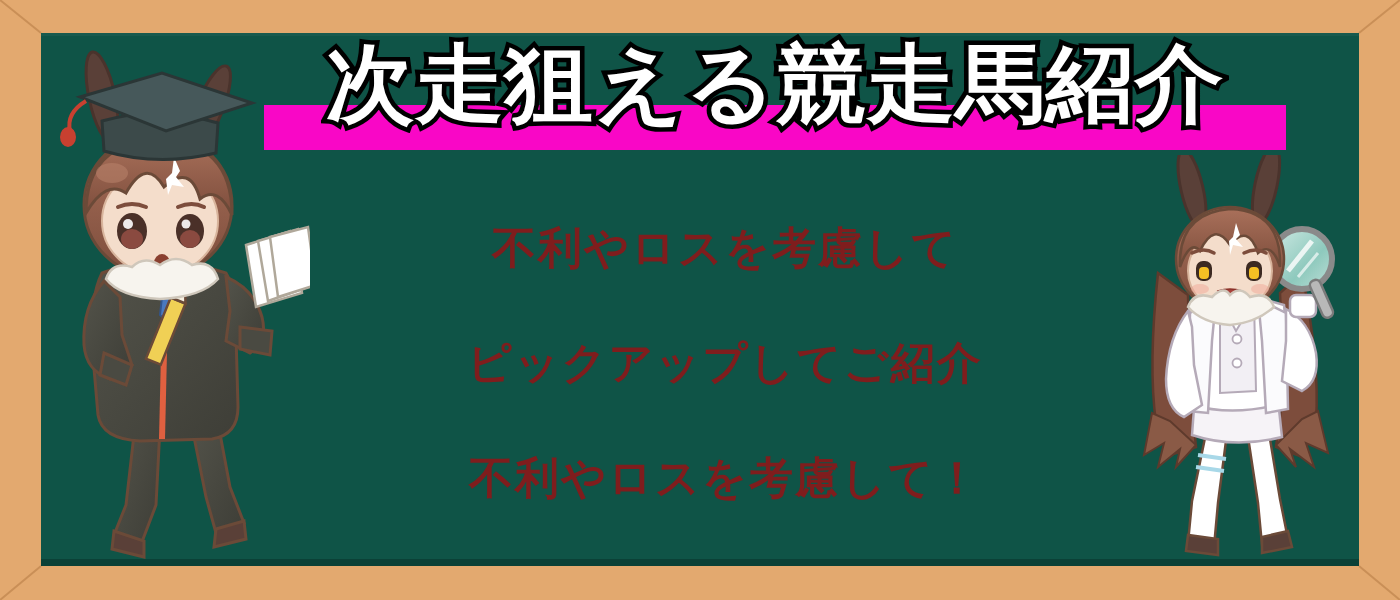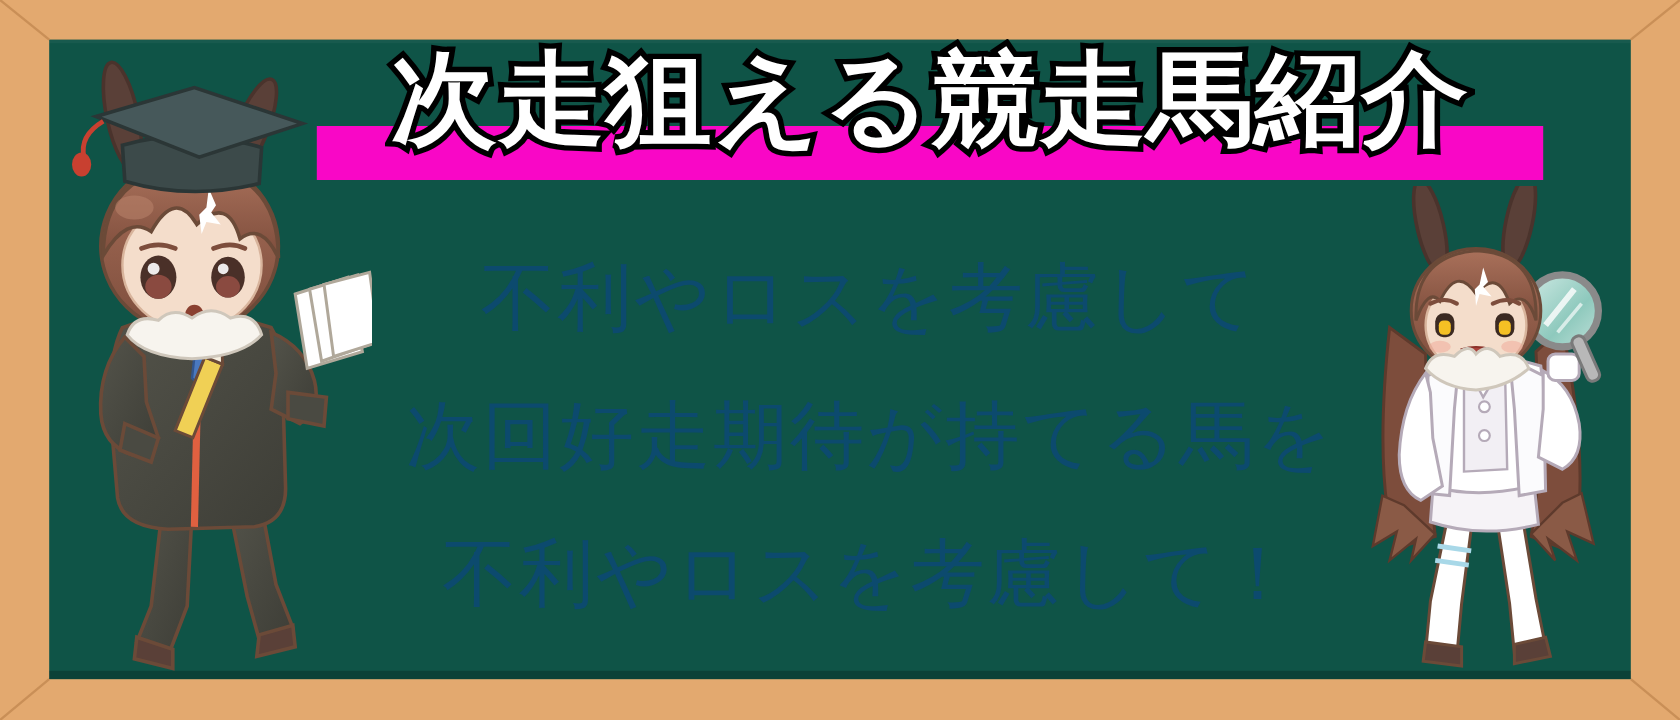--- a/index.html
+++ b/index.html
@@ -64,24 +64,24 @@
 
   
   #body-lines {
     position:absolute;
     left:300px; top:190px;
     width:850px;
     text-align:center;
   }
   .body-line {
     font-family:"DejaVu Sans", sans-serif;
-    font-weight:normal;
-    font-size:62px;
+    font-weight:bold;
+    font-size:44px;
     line-height:115px;
-    color:#0c4a6e;
+    color:#7f1d1d;
     white-space:nowrap;
     letter-spacing:2px;
   }
 
   
   .character { position:absolute; }
   #char-left  { left:40px;  top:35px;  width:270px; height:530px; }
   #char-right { left:1130px; top:155px; width:235px; height:410px; }
   .character svg { display:block; width:100%; height:100%; }
 </style>
@@ -264,17 +264,17 @@
     </svg>
   </div>
 
   <div id="title-area">
     <div id="title-highlight"></div>
     <div id="title-text">次走狙える競走馬紹介</div>
   </div>
 
   <div id="body-lines">
     <div class="body-line">不利やロスを考慮して</div>
-    <div class="body-line">次回好走期待が持てる馬を</div>
+    <div class="body-line">ピックアップしてご紹介</div>
     <div class="body-line">不利やロスを考慮して！</div>
   </div>
 
 </div>
 
 </body></html>

